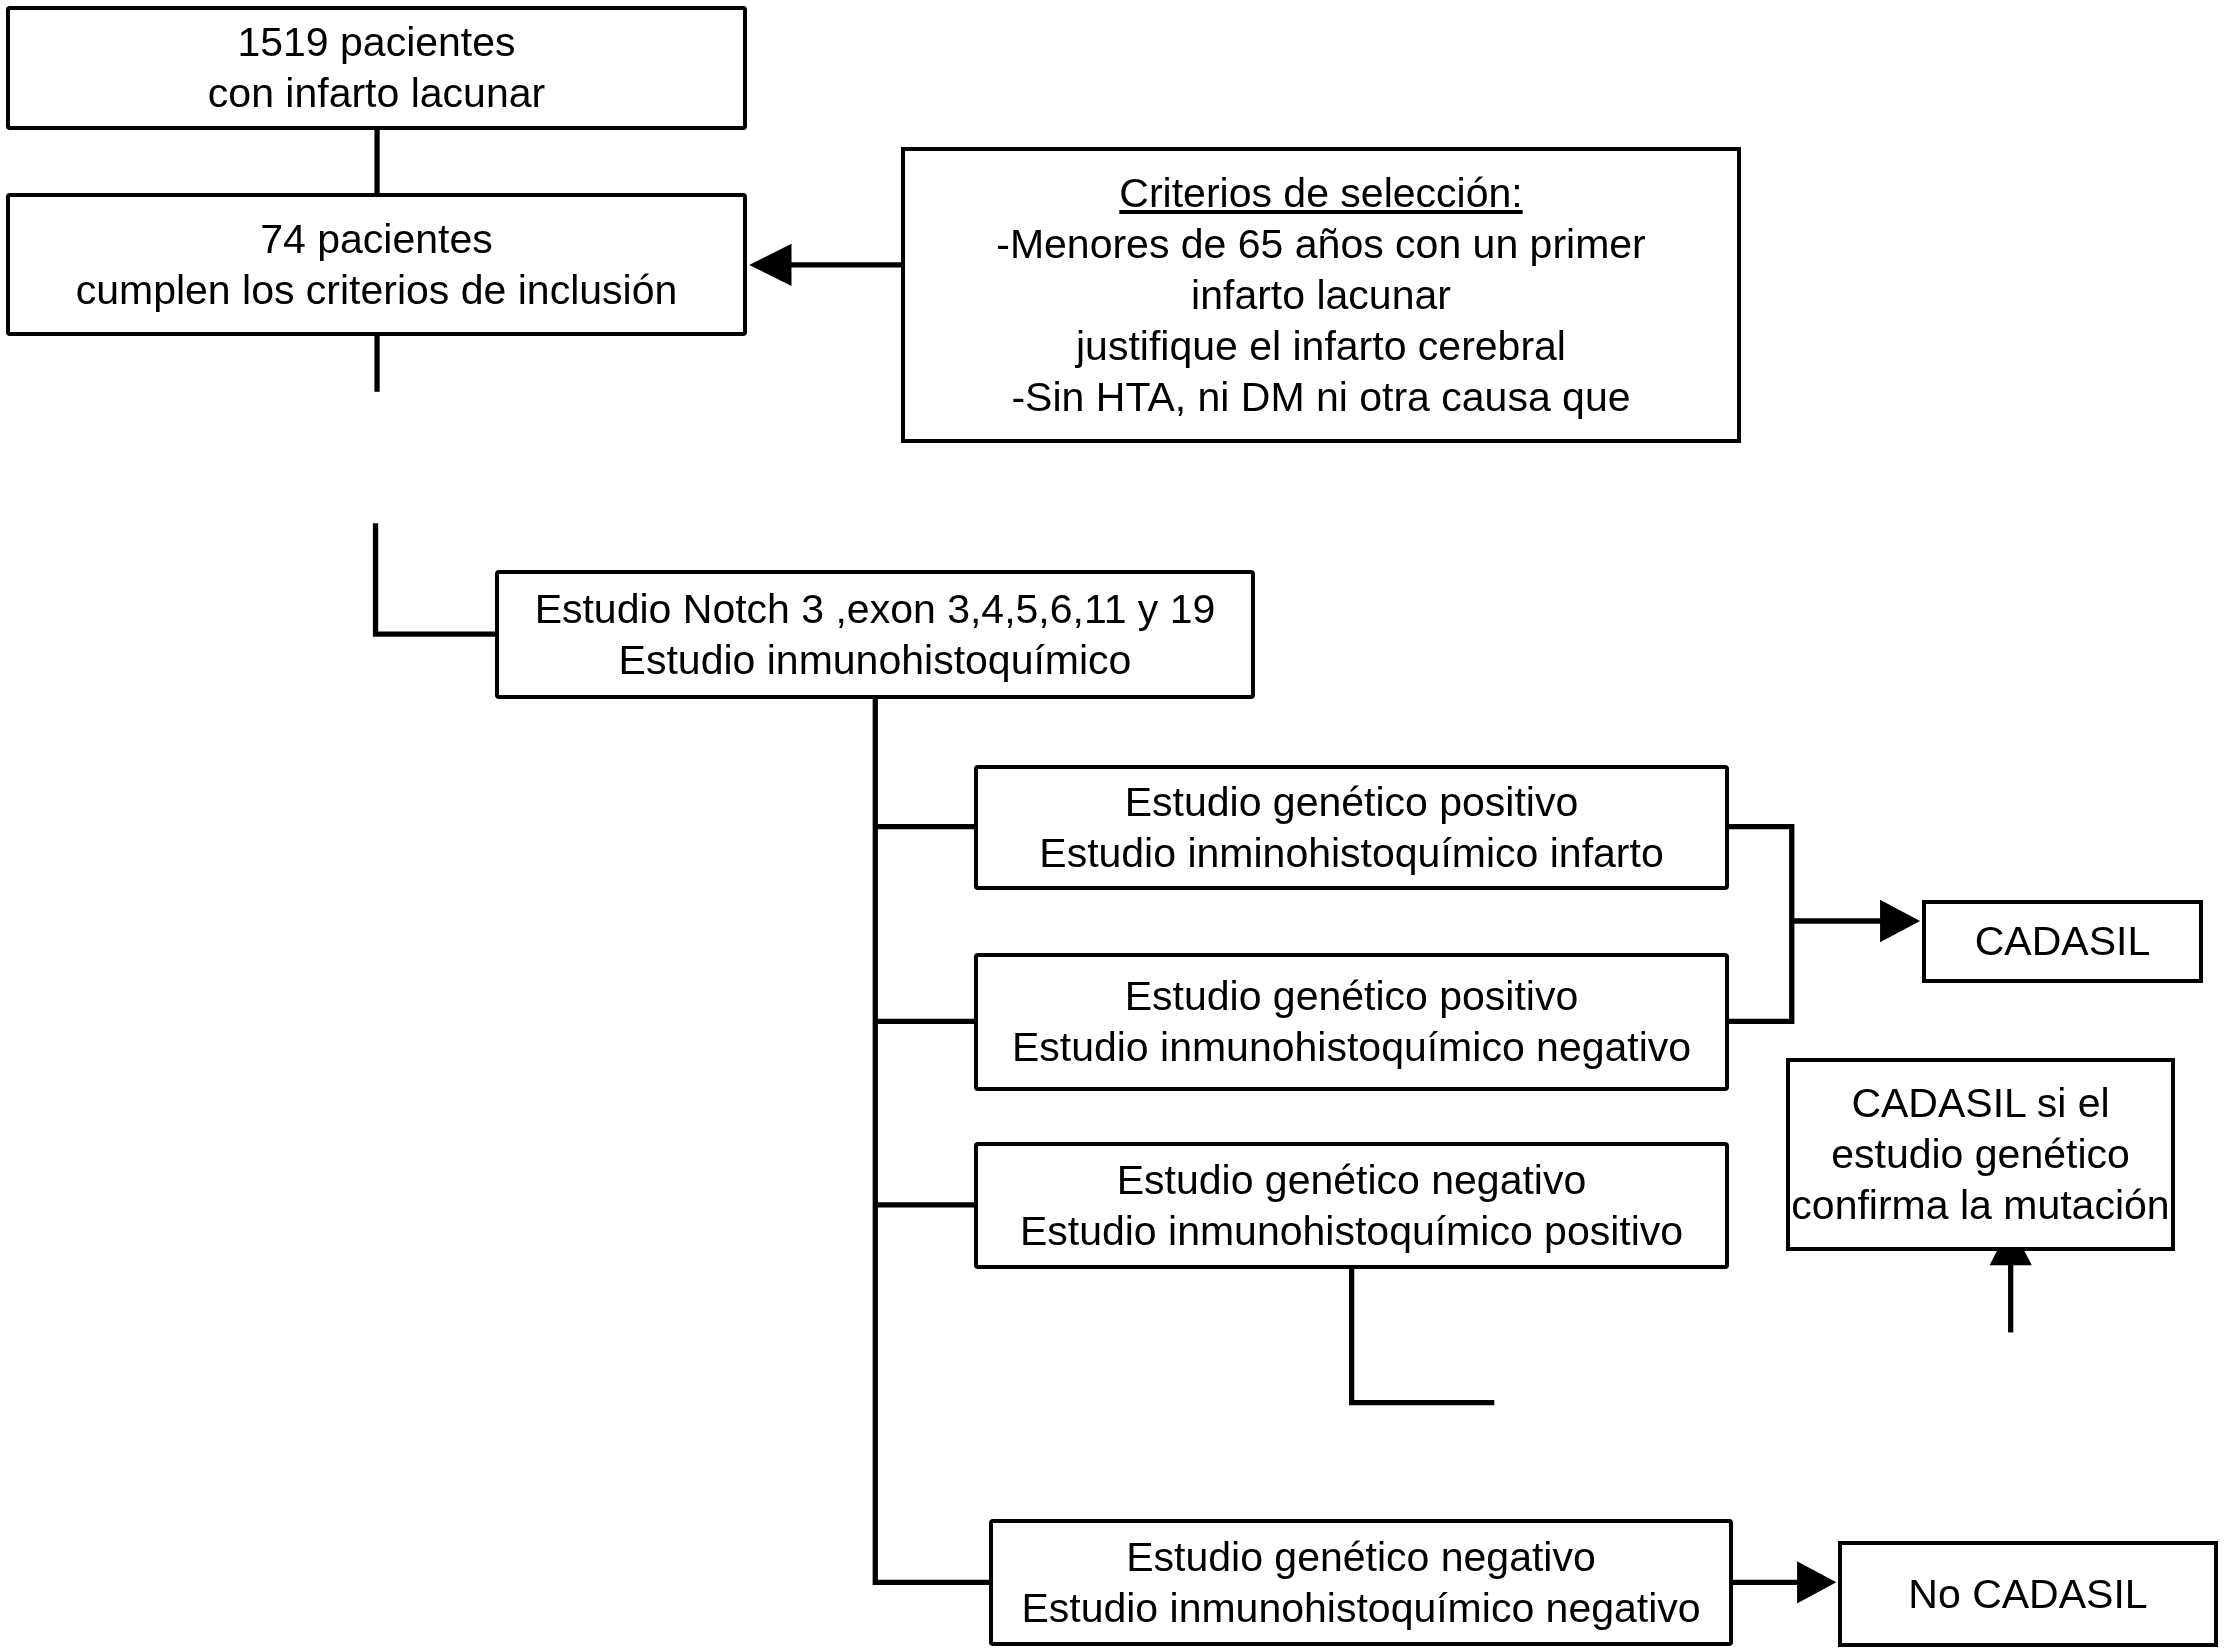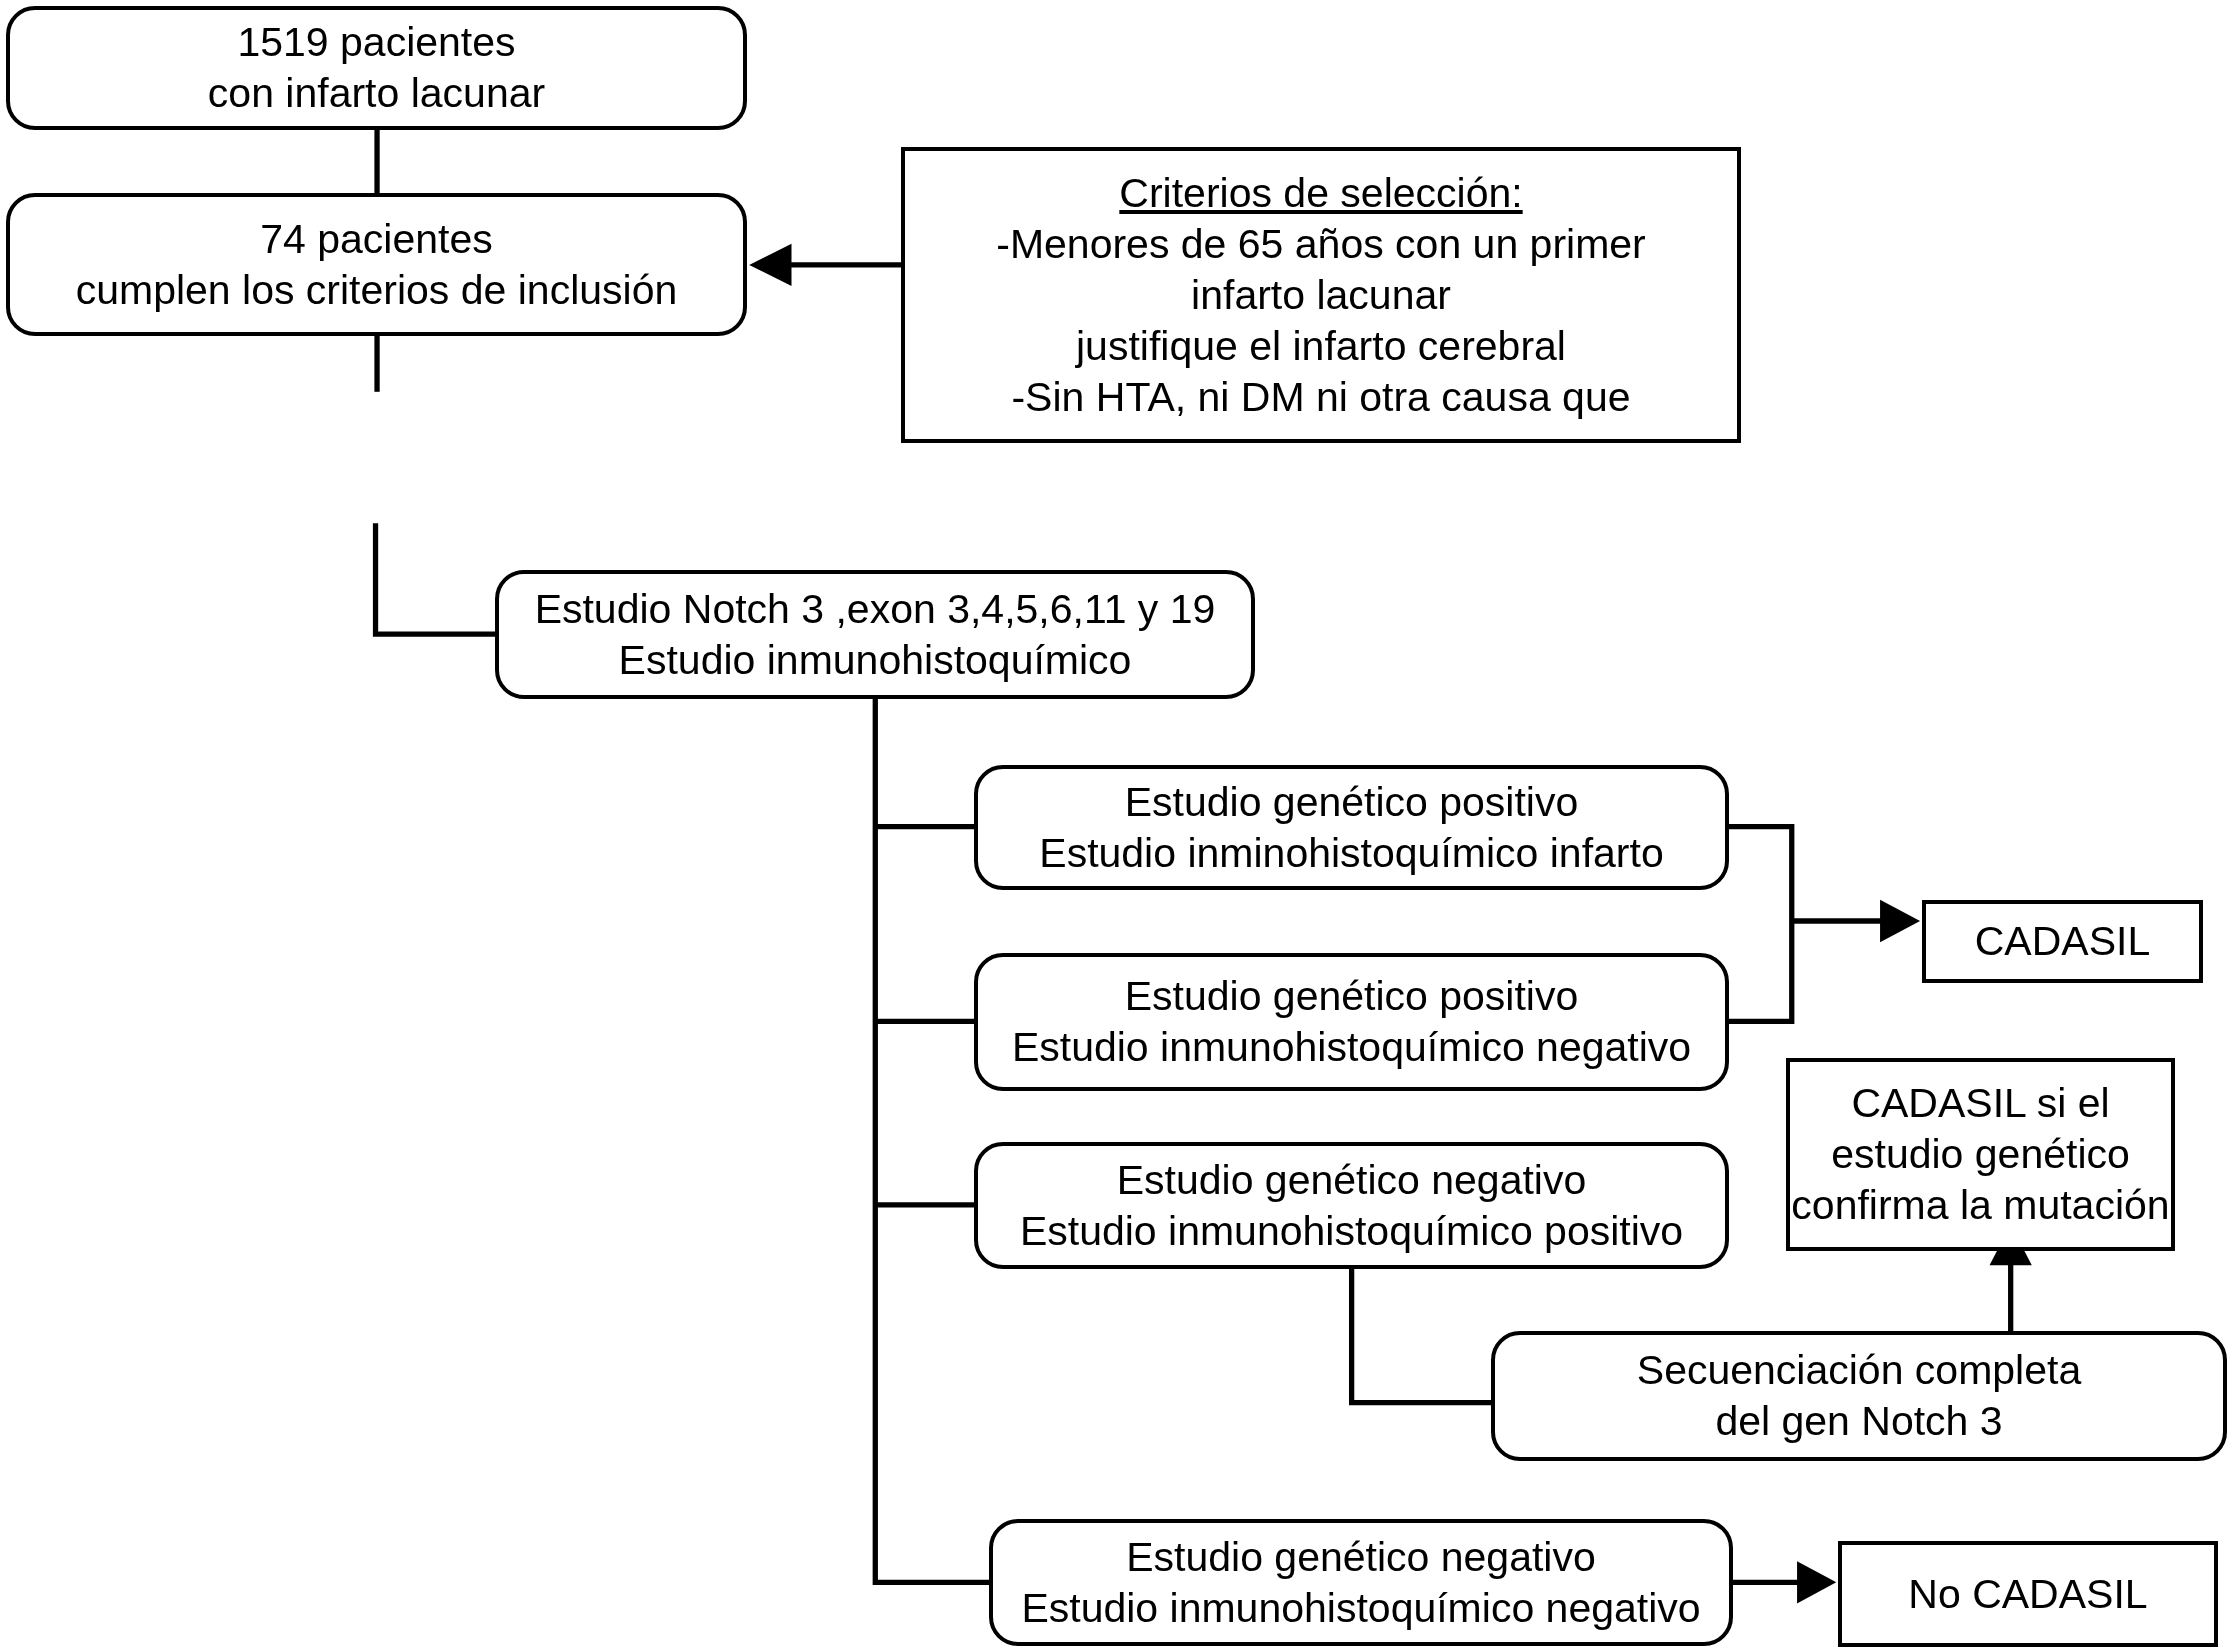--- a/index.html
+++ b/index.html
@@ -28,21 +28,21 @@
     background: #ffffff;
     border: 4.5px solid #000000;
     display: flex;
     flex-direction: column;
     align-items: center;
     justify-content: center;
     text-align: center;
     font-size: 41px;
     line-height: 51px;
   }
-  .rounded { border-radius: 29px; }
+  .rounded { border-radius: 4px; }
   .sharp   { border-radius: 0; margin-top: 20px; }
   .underline { text-decoration: underline; }
 
   
   #box-1519      { left: 6px;    top: 6px;    width: 741px;  height: 124px; }
   #box-57        { left: 6px;    top: 193px;  width: 741px;  height: 143px; }
   #box-criteria  { left: 901px; top: 127px;  width: 840px; height: 296px; }
   #box-30        { left: 6px;    top: 389px;  width: 738px;  height: 136px; }
   #box-notch     { left: 495px;  top: 570px;  width: 760px; height: 129px; }
   #box-gp-ip     { left: 974px; top: 765px; width: 755px; height: 125px; }
@@ -137,23 +137,19 @@
   <div id="box-cadasil" class="box sharp">
     <div>CADASIL</div>
   </div>
 
   <div id="box-cadasil-if" class="box sharp">
     <div>CADASIL si el</div>
     <div>estudio genético</div>
     <div>confirma la mutación</div>
   </div>
 
-  <div id="box-seq" class="box rounded">
-    <div>Secuenciación completa</div>
-    <div>del gen Notch 3</div>
-  </div>
 
   <div id="box-nocadasil" class="box sharp">
     <div>No CADASIL</div>
   </div>
 
 </div>
 
 
 </body></html>

